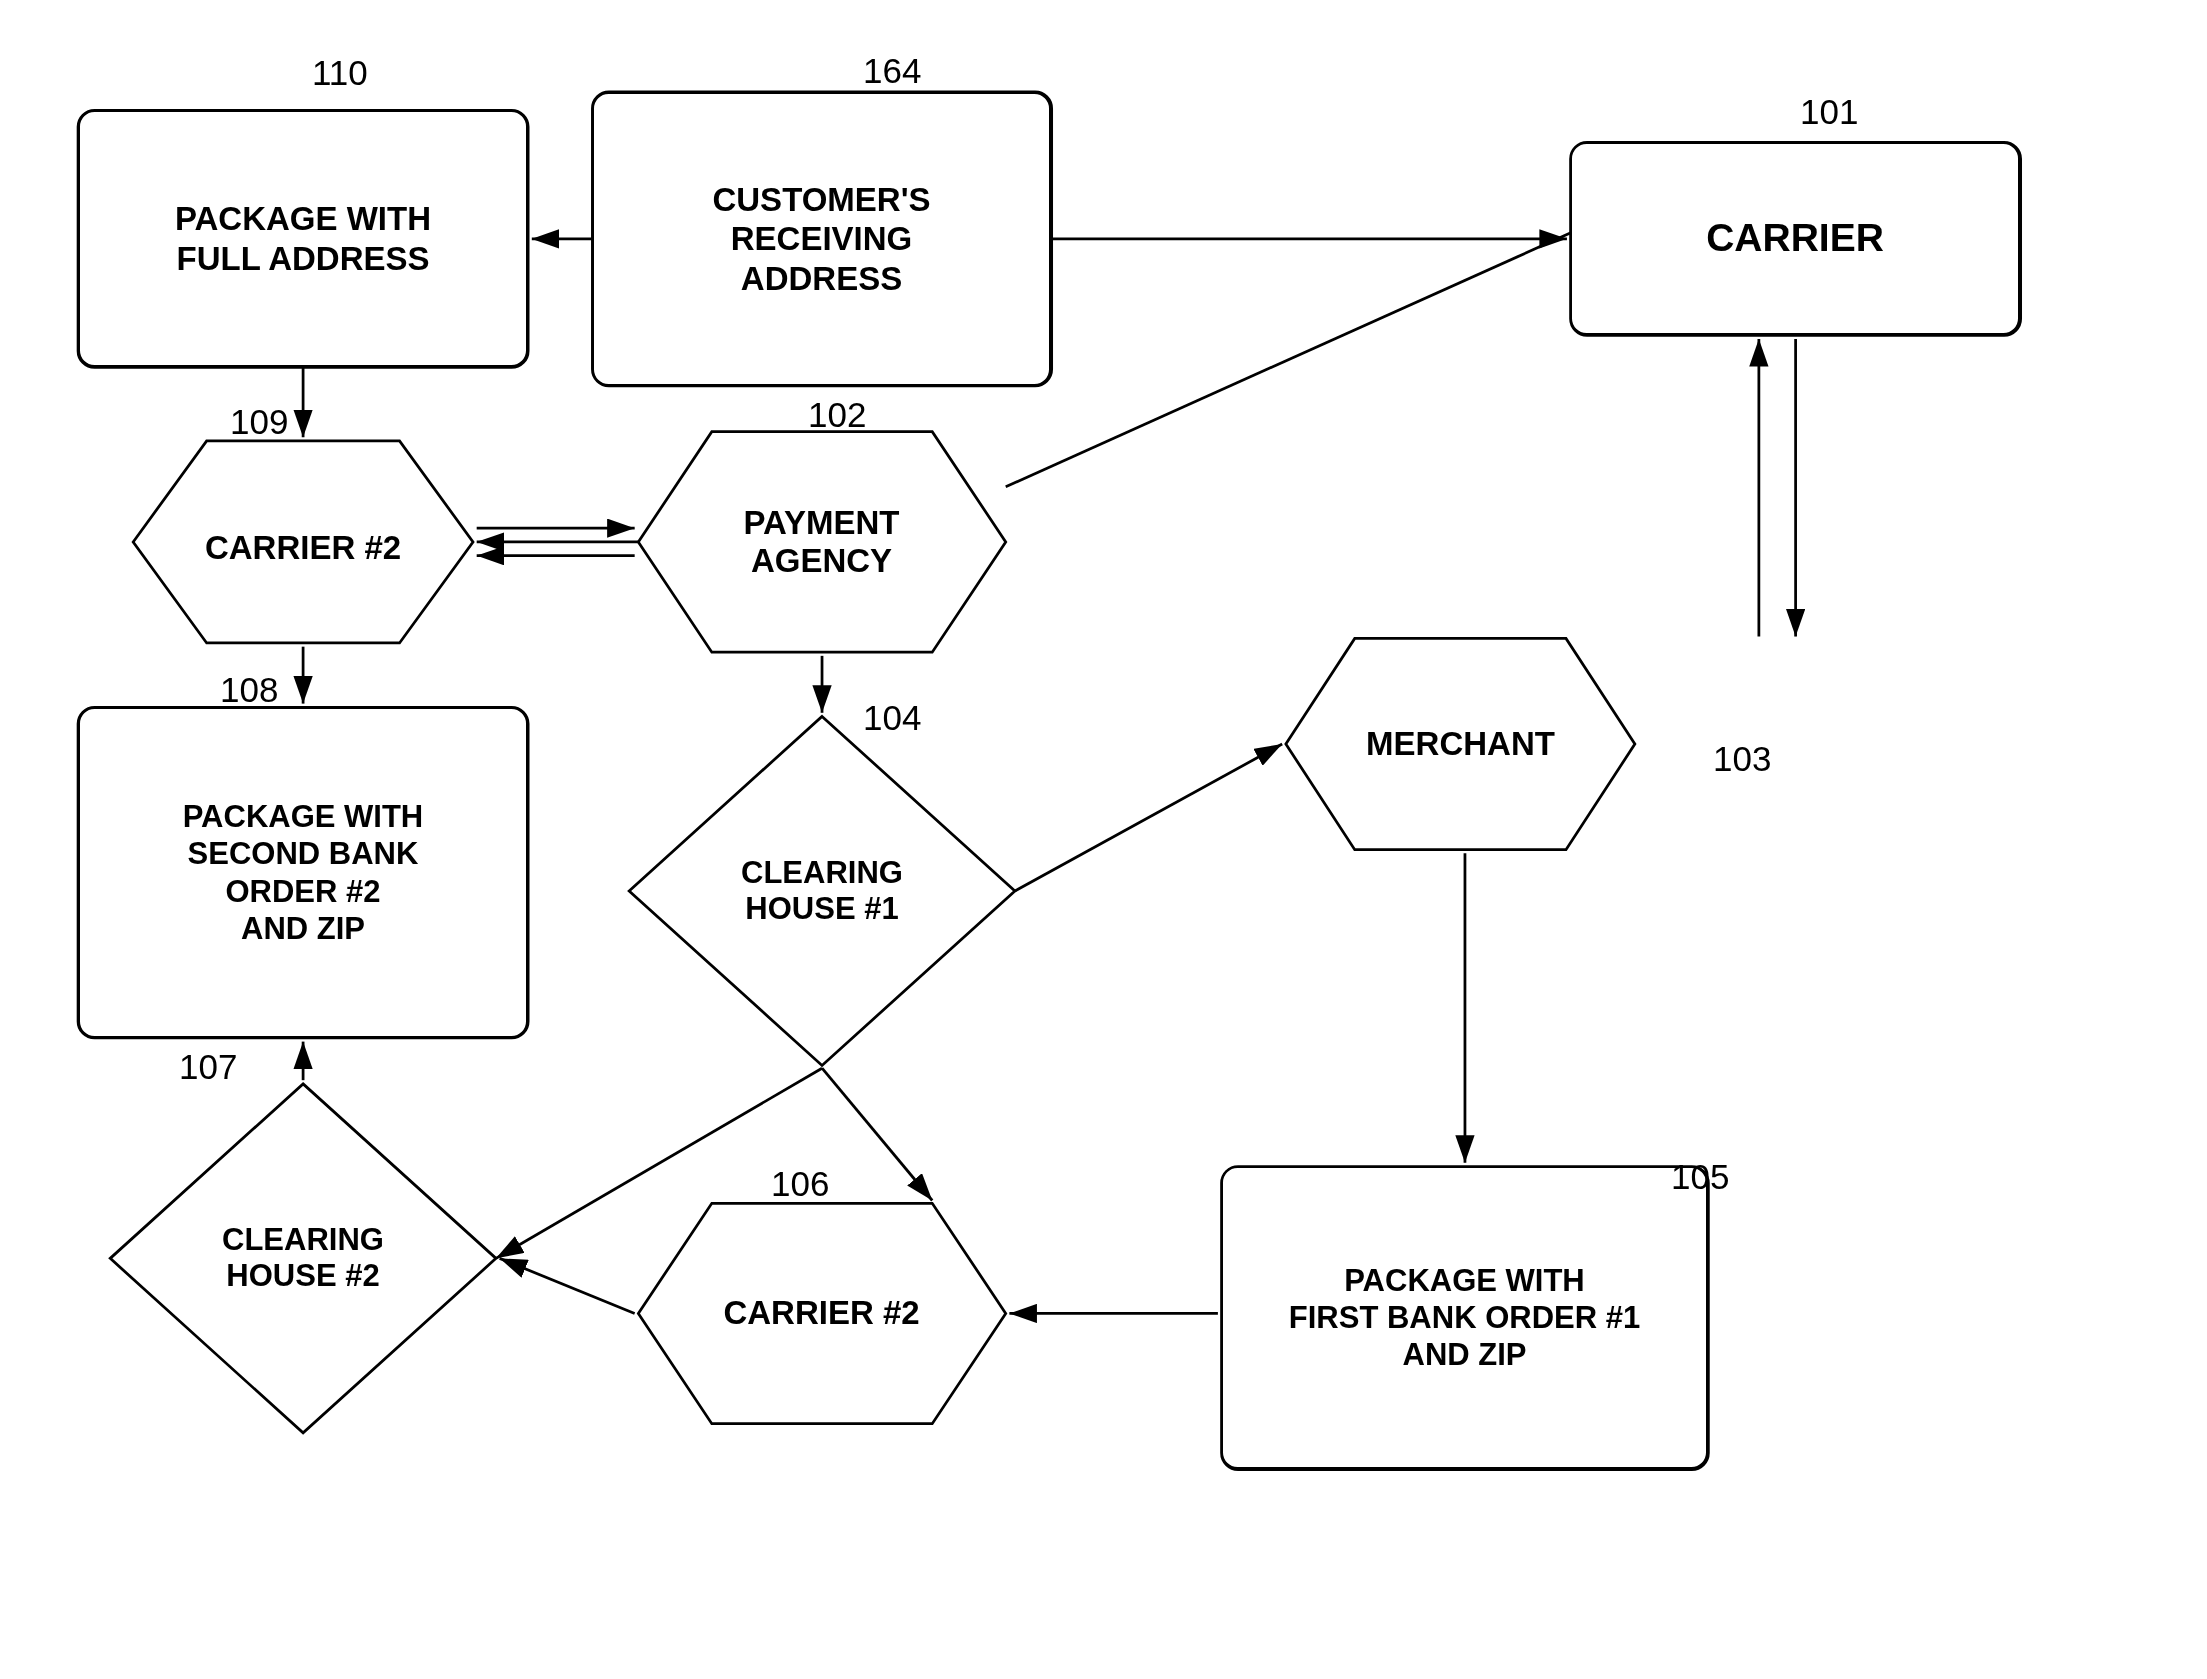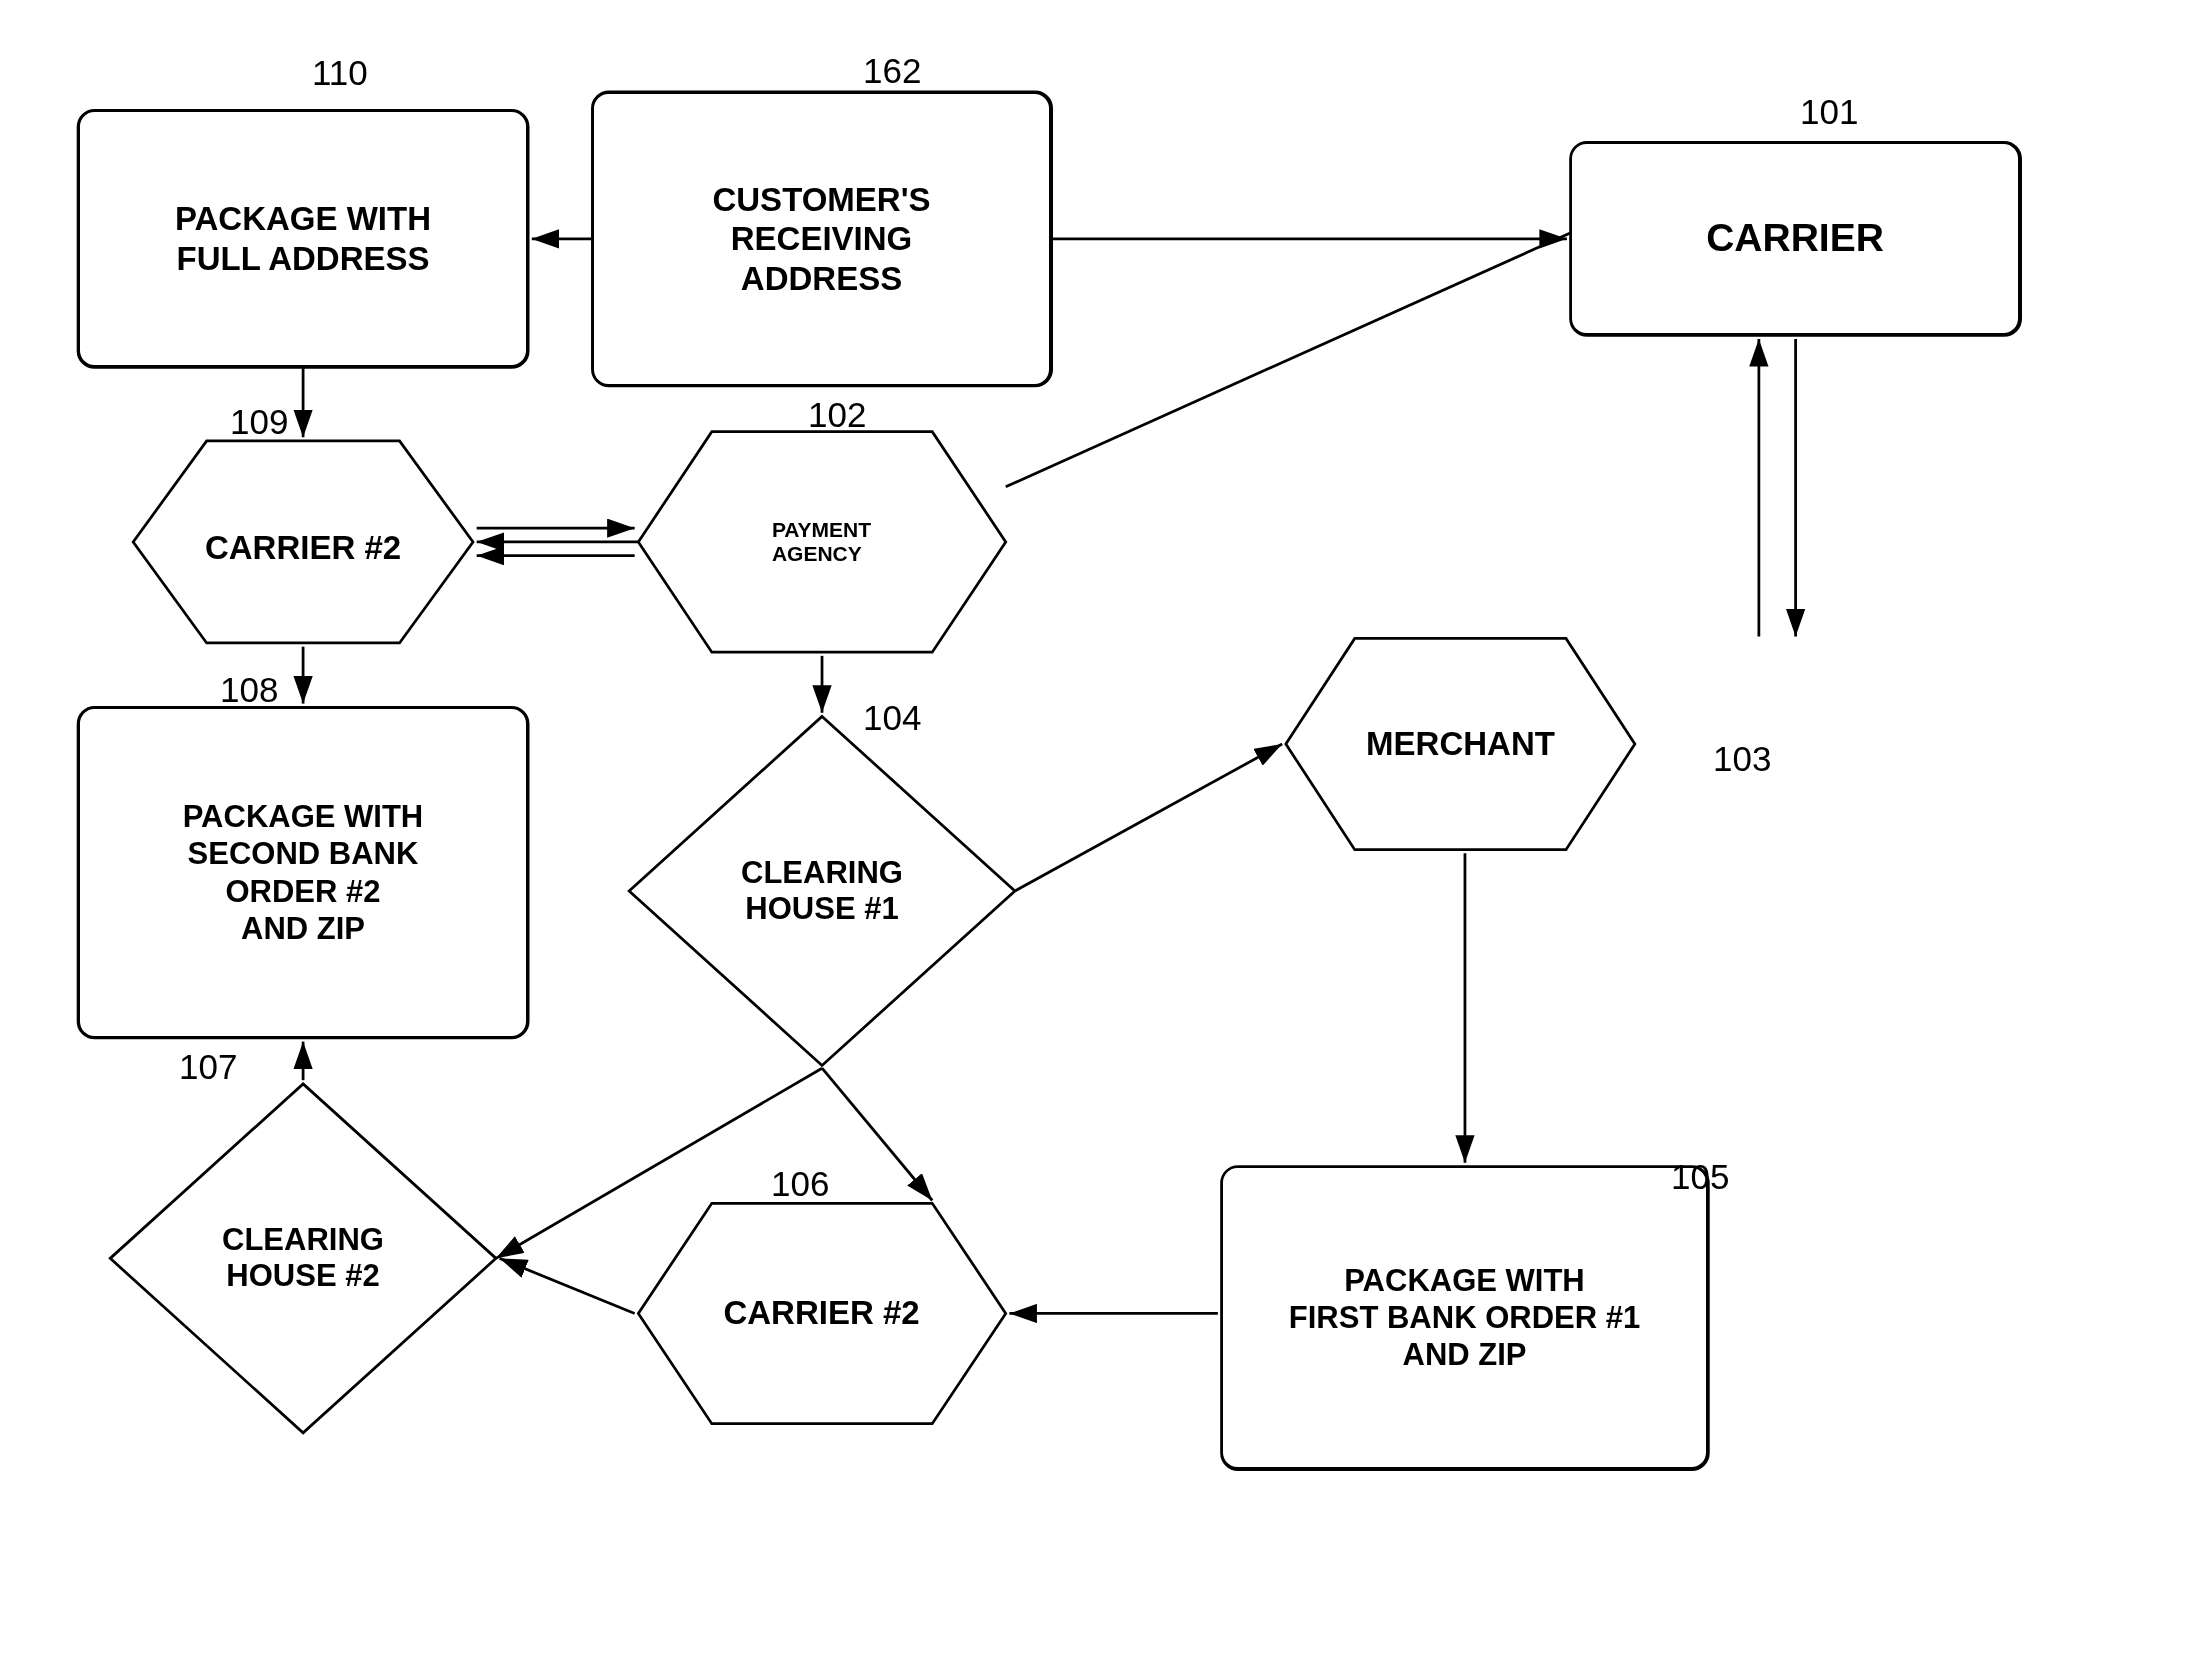--- a/index.html
+++ b/index.html
@@ -141,21 +141,21 @@
   </div>
 
   <div class="box" style="left:1570px; top:142px; width:450px; height:193px; font-size:39px;">
     <span>CARRIER</span>
   </div>
 
   <div style="position:absolute; left:133px; top:441px; width:340px; height:213px; display:flex; align-items:center; justify-content:center; text-align:center; font-family:'Arial Black',Arial,sans-serif; font-weight:900; font-size:33px; pointer-events:none;">
     <span>CARRIER #2</span>
   </div>
 
-  <div style="position:absolute; left:638px; top:432px; width:367px; height:220px; display:flex; align-items:center; justify-content:center; font-family:'Arial Black',Arial,sans-serif; font-weight:900; font-size:21px; pointer-events:none;">
+  <div style="position:absolute; left:638px; top:432px; width:367px; height:220px; display:flex; align-items:center; justify-content:center; text-align:center; font-family:'Arial Black',Arial,sans-serif; font-weight:900; font-size:33px; pointer-events:none;">
     <span style="white-space:pre-line;">PAYMENT
 AGENCY</span>
   </div>
 
   <div style="position:absolute; left:1286px; top:638px; width:349px; height:211px; display:flex; align-items:center; justify-content:center; text-align:center; font-family:'Arial Black',Arial,sans-serif; font-weight:900; font-size:33px; pointer-events:none;">
     <span>MERCHANT</span>
   </div>
 
   <div class="box" style="left:78px; top:707px; width:450px; height:331px; font-size:31px;">
     <span style="white-space:pre-line;">PACKAGE WITH
@@ -178,21 +178,21 @@
     <span>CARRIER #2</span>
   </div>
 
   <div class="box" style="left:1221px; top:1166px; width:487px; height:303px; font-size:31px;">
     <span style="white-space:pre-line;">PACKAGE WITH
 FIRST BANK ORDER #1
 AND ZIP</span>
   </div>
 
   <div class="ref-num" style="left:312px; top:53px;">110</div>
-  <div class="ref-num" style="left:863px; top:51px;">162</div>
+  <div class="ref-num" style="left:863px; top:51px;">164</div>
   <div class="ref-num" style="left:1800px; top:92px;">101</div>
   <div class="ref-num" style="left:230px; top:402px;">109</div>
   <div class="ref-num" style="left:808px; top:395px;">102</div>
   <div class="ref-num" style="left:1713px; top:739px;">103</div>
   <div class="ref-num" style="left:220px; top:670px;">108</div>
   <div class="ref-num" style="left:863px; top:698px;">104</div>
   <div class="ref-num" style="left:179px; top:1047px;">107</div>
   <div class="ref-num" style="left:771px; top:1164px;">106</div>
   <div class="ref-num" style="left:1671px; top:1157px;">105</div>
 

